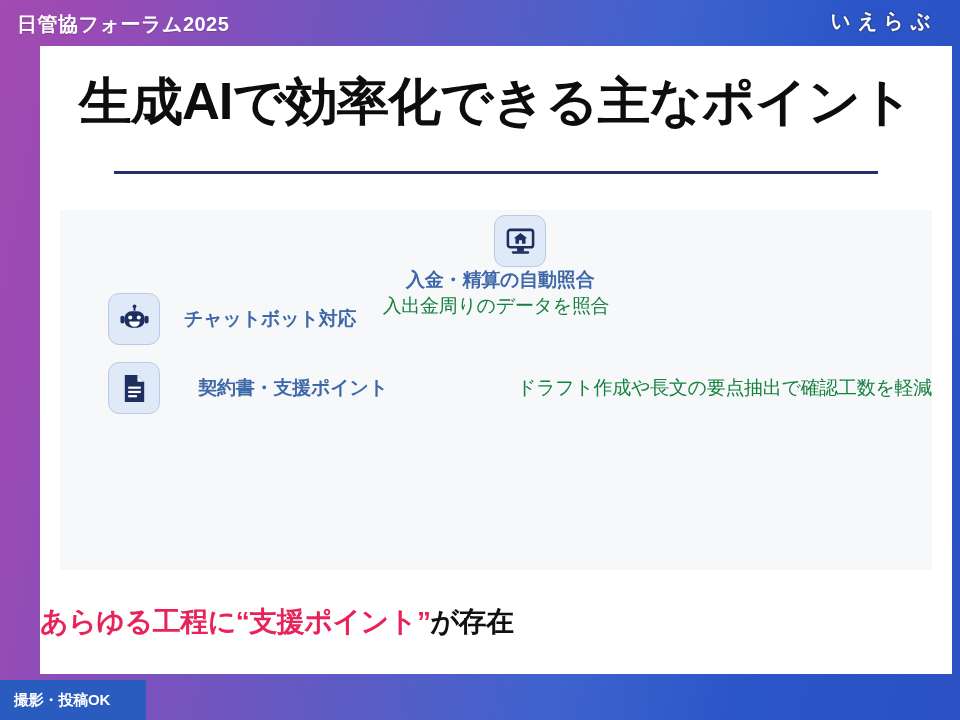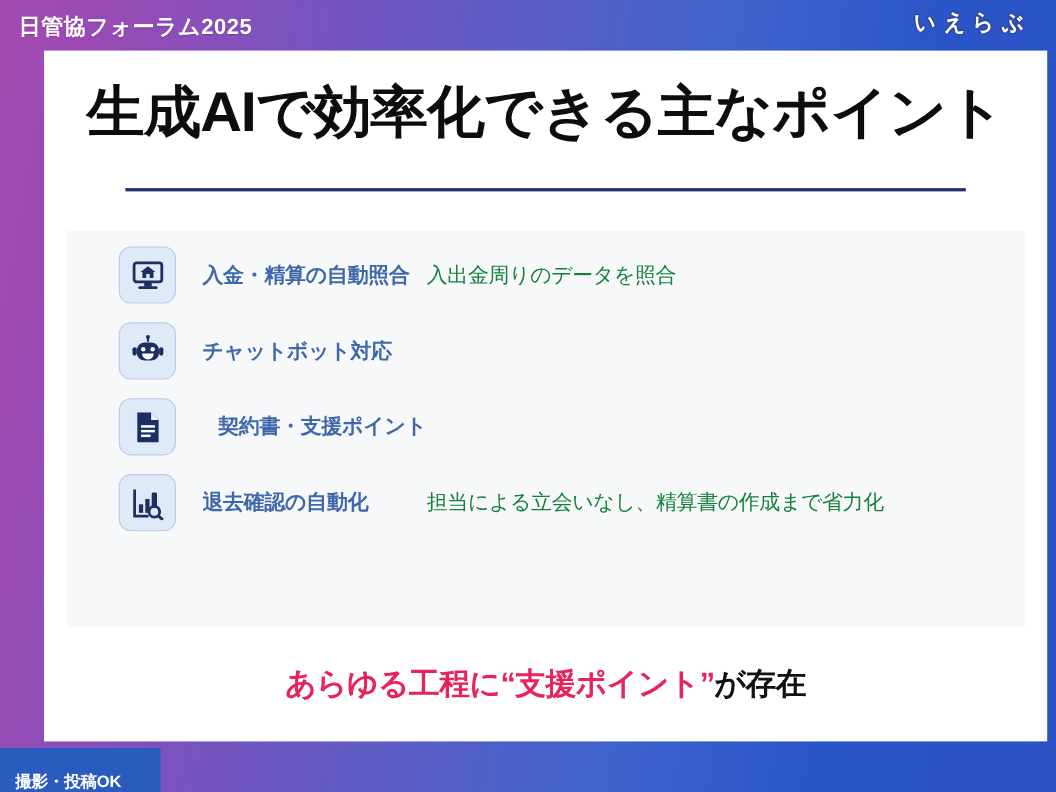--- a/index.html
+++ b/index.html
@@ -101,21 +101,21 @@
     width: 872px; height: 360px;
     background: #f7f8fa;
   }
   .point-row {
     position: absolute;
     left: 0;
     width: 872px; height: 70px;
     display: flex;
     align-items: center;
   }
-  .point-row:nth-child(1) { top: 5px; }
+  .point-row:nth-child(1) { top: 5px; flex-direction: column; }
   .point-row:nth-child(2) { top: 74px; }
   .point-row:nth-child(3) { top: 143px; text-align: right; }
   .point-row:nth-child(4) { top: 212px; }
   .point-row:nth-child(5) { top: 281px; }
 
   .icon-box {
     flex: 0 0 auto;
     width: 52px; height: 52px;
     margin-left: 48px;
     border-radius: 11px;
@@ -143,37 +143,36 @@
     color: #15803d;
     letter-spacing: -.3px;
     white-space: nowrap;
   }
 
   
   #footer-line {
     position: absolute;
     left: 0; top: 557px;
     width: 912px;
-    text-align: center;
     font-size: 28px;
     font-weight: bold;
     white-space: nowrap;
     letter-spacing: -.5px;
   }
   #footer-line .hl { color: #e8235a; }
   #footer-line .tail { color: #111111; }
 
   
   #badge {
     position: absolute;
     left: 0; bottom: 0;
     width: 146px; height: 40px;
     background: #2a5cc0;
     display: flex;
-    align-items: flex-end;
+    align-items: center;
     z-index: 6;
   }
   #badge span {
     color: #ffffff;
     font-size: 15px;
     font-weight: bold;
     padding-left: 14px;
     white-space: nowrap;
     letter-spacing: -.2px;
   }
@@ -234,36 +233,23 @@
         <div class="icon-box">
           <svg viewBox="0 0 32 32" aria-hidden="true">
             <path d="M6 2 h13 l7 7 v21 H6 Z" fill="#1d2e60"></path>
             <path d="M19 2 v7 h7 Z" fill="#f0f5fb"></path>
             <rect x="9.5" y="14" width="13" height="2.3" fill="#ffffff"></rect>
             <rect x="9.5" y="18.4" width="13" height="2.3" fill="#ffffff"></rect>
             <rect x="9.5" y="22.8" width="9" height="2.3" fill="#ffffff"></rect>
           </svg>
         </div>
         <div class="point-label">契約書・支援ポイント</div>
+        <div class="point-desc">ドラフト作成や長文の要点抽出で確認工数を軽減</div>
       </div>
 
-      <div class="point-row">
-        <div class="icon-box">
-          <svg viewBox="0 0 32 32" aria-hidden="true">
-            <path d="M3.5 3 v25 h13" fill="none" stroke="#1d2e60" stroke-width="2.6"></path>
-            <rect x="7.5" y="17" width="4" height="8" fill="#1d2e60"></rect>
-            <rect x="13.5" y="12" width="4" height="13" fill="#1d2e60"></rect>
-            <rect x="19.5" y="6" width="5" height="14" rx="1.4" fill="#1d2e60"></rect>
-            <circle cx="22" cy="24" r="5" fill="none" stroke="#1d2e60" stroke-width="2.6"></circle>
-            <line x1="25.8" y1="27.8" x2="30" y2="31.5" stroke="#1d2e60" stroke-width="2.8"></line>
-          </svg>
-        </div>
-        <div class="point-label">退去確認の自動化</div>
-        <div class="point-desc">担当による立会いなし、精算書の作成まで省力化</div>
-      </div>
 
     </div>
 
     <div id="footer-line">
       <span class="hl">あらゆる工程に“支援ポイント”</span><span class="tail">が存在</span>
     </div>
 
   </div>
 
   <div id="badge">

